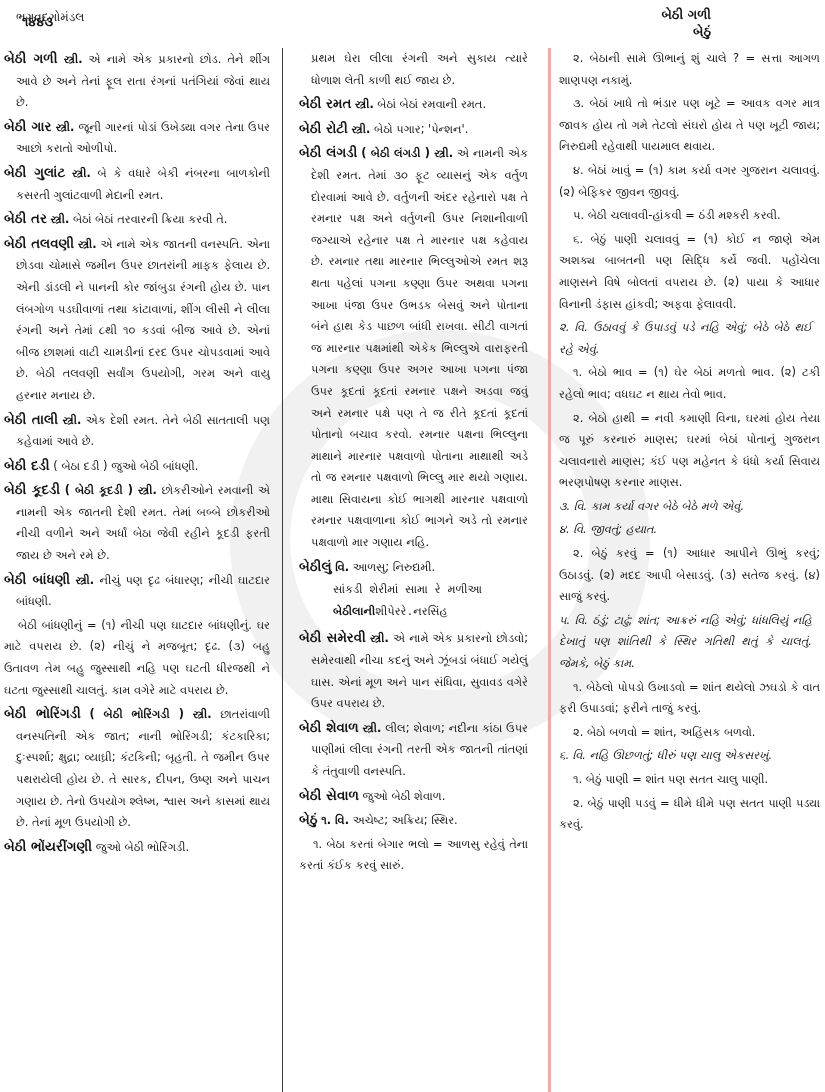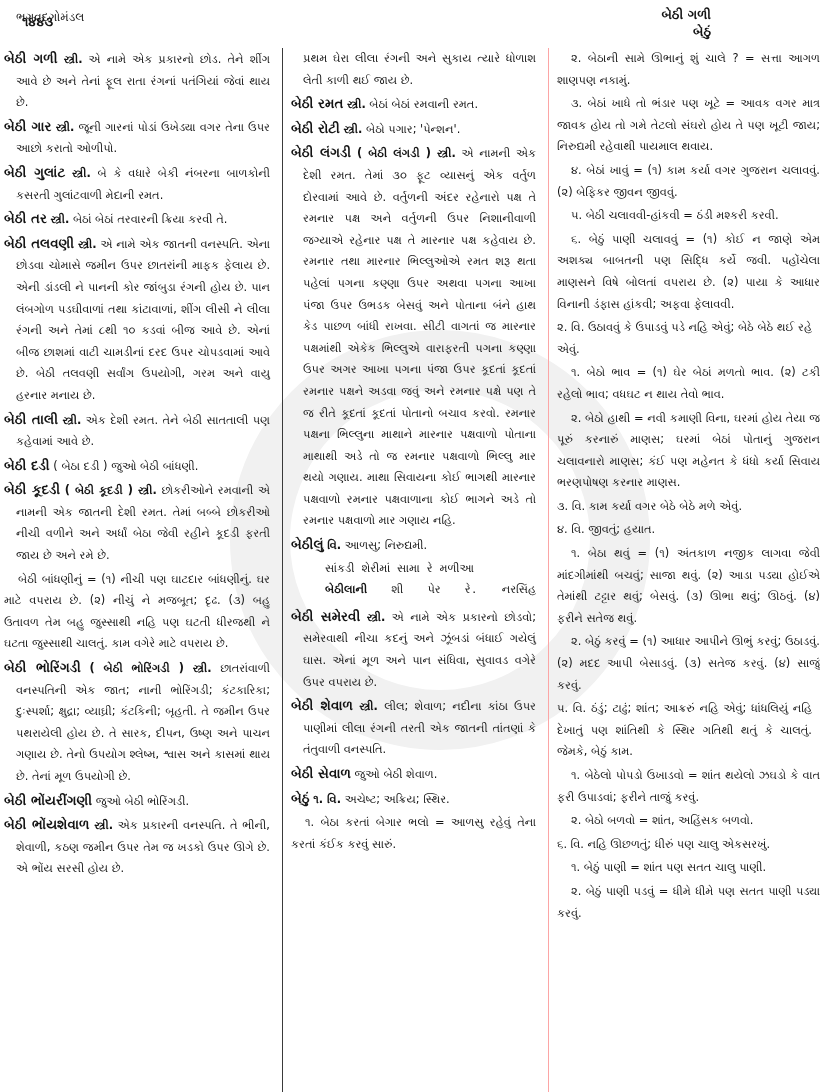--- a/index.html
+++ b/index.html
@@ -17,30 +17,30 @@
   }
   .page-num { position: absolute; left: 6px; top: 14px; font-size: 13px; font-weight: bold; }
   .running-title { position: absolute; left: 0; width: 825px; top: 10px; font-size: 12px; }
   .guide-words { position: absolute; right: 12px; top: 6px; text-align: right; font-size: 13px; font-weight: bold; line-height: 17px; }
   .columns { position: absolute; top: 48px; left: 0; width: 741px; height: 1044px; z-index: 1; }
   .col {
     position: absolute; top: 0; height: 1044px; box-sizing: border-box;
     font-size: 11.4px; line-height: 21.6px; text-align: justify; overflow: hidden;
   }
   .col1 { left: 4px; width: 272px; padding-right: 6px; }
-  .col2 { left: 282px; width: 262px; padding: 0 8px; border-left: 1px solid #3a3a3a; }
-  .col3 { left: 548px; width: 272px; padding-left: 8px; border-left: 1px solid #fca5a5; }
+  .col2 { left: 282px; width: 262px; padding: 0 16px; border-left: 1px solid #3a3a3a; }
+  .col3 { left: 548px; width: 272px; padding-left: 8px; border-left: 3px solid #fca5a5; }
   .entry { margin: 0 0 2px 0; padding-left: 12px; text-indent: -12px; }
   .entry .hw { font-weight: bold; font-size: 13.4px; }
   .entry .pos { font-weight: bold; }
   .subsense { margin: 0 0 2px 0; text-indent: 14px; }
-  .numsense { margin: 0 8px 2px 0; }
+  .numsense { margin: 0 8px 2px 0; font-style: italic; }
   .cont { margin: 0 0 2px 0; padding-left: 12px; }
   .quote { margin: 0 0 4px 0; padding-left: 34px; font-family: Liberation Mono, monospace; }
-  .quote .q2 { display: flex; justify-content: space-between; }
+  .quote .q2 { display: flex; }
 </style>
 </head>
 <body>
 
 <div class="watermark"></div>
 
 <div class="header">
   <span class="page-num">૧૪૪૩</span>
   <div class="running-title">ભગવદ્ગોમંડલ</div>
   <div class="guide-words">
@@ -52,24 +52,24 @@
 <div class="columns">
   <div class="col col1">
       <p class="entry"><span class="hw">બેઠી ગળી</span> <span class="pos">સ્ત્રી.</span> <span>એ નામે એક પ્રકારનો છોડ. તેને શીંગ આવે છે અને તેનાં ફૂલ રાતા રંગનાં પતંગિયાં જેવાં થાય છે.</span></p>
       <p class="entry"><span class="hw">બેઠી ગાર</span> <span class="pos">સ્ત્રી.</span> <span>જૂની ગારનાં પોડાં ઉખેડ્યા વગર તેના ઉપર આછો કરાતો ઓળીપો.</span></p>
       <p class="entry"><span class="hw">બેઠી ગુલાંટ</span> <span class="pos">સ્ત્રી.</span> <span>બે કે વધારે બેકી નંબરના બાળકોની કસરતી ગુલાંટવાળી મેદાની રમત.</span></p>
       <p class="entry"><span class="hw">બેઠી તર</span> <span class="pos">સ્ત્રી.</span> <span>બેઠાં બેઠાં તરવારની ક્રિયા કરવી તે.</span></p>
       <p class="entry"><span class="hw">બેઠી તલવણી</span> <span class="pos">સ્ત્રી.</span> <span>એ નામે એક જાતની વનસ્પતિ. એના છોડવા ચોમાસે જમીન ઉપર છાતરાંની માફક ફેલાય છે. એની ડાંડલી ને પાનની કોર જાંબુડા રંગની હોય છે. પાન લંબગોળ પડઘીવાળાં તથા કાંટાવાળાં, શીંગ લીસી ને લીલા રંગની અને તેમાં ૮થી ૧૦ કડવાં બીજ આવે છે. એનાં બીજ છાશમાં વાટી ચામડીનાં દરદ ઉપર ચોપડવામાં આવે છે. બેઠી તલવણી સર્વાંગ ઉપયોગી, ગરમ અને વાયુ હરનાર મનાય છે.</span></p>
       <p class="entry"><span class="hw">બેઠી તાલી</span> <span class="pos">સ્ત્રી.</span> <span>એક દેશી રમત. તેને બેઠી સાતતાલી પણ કહેવામાં આવે છે.</span></p>
       <p class="entry"><span class="hw">બેઠી દડી</span> <span class="pos"></span> <span>( બેઠા દડી ) જુઓ બેઠી બાંધણી.</span></p>
       <p class="entry"><span class="hw">બેઠી કૂદડી</span> <span class="pos">( બેઠી કૂદડી ) સ્ત્રી.</span> <span>છોકરીઓને રમવાની એ નામની એક જાતની દેશી રમત. તેમાં બબ્બે છોકરીઓ નીચી વળીને અને અર્ધાં બેઠા જેવી રહીને કૂદડી ફરતી જાય છે અને રમે છે.</span></p>
+      <p class="entry"><span class="hw">બેઠી બાંધણી</span> <span class="pos">સ્ત્રી.</span> <span>નીચું પણ દૃઢ બંધારણ; નીચી ઘાટદાર બાંધણી.</span></p>
       <p class="subsense"><span>બેઠી બાંધણીનું = (૧) નીચી પણ ઘાટદાર બાંધણીનું. ઘર માટે વપરાય છે. (૨) નીચું ને મજબૂત; દૃઢ. (૩) બહુ ઉતાવળ તેમ બહુ જુસ્સાથી નહિ પણ ઘટતી ધીરજથી ને ઘટતા જુસ્સાથી ચાલતું. કામ વગેરે માટે વપરાય છે.</span></p>
       <p class="entry"><span class="hw">બેઠી ભોરિંગડી</span> <span class="pos">( બેઠી ભોરિંગડી ) સ્ત્રી.</span> <span>છાતરાંવાળી વનસ્પતિની એક જાત; નાની ભોરિંગડી; કંટકારિકા; દુઃસ્પર્શા; ક્ષુદ્રા; વ્યાઘ્રી; કંટકિની; બૃહતી. તે જમીન ઉપર પથરાયેલી હોય છે. તે સારક, દીપન, ઉષ્ણ અને પાચન ગણાય છે. તેનો ઉપયોગ શ્લેષ્મ, શ્વાસ અને કાસમાં થાય છે. તેનાં મૂળ ઉપયોગી છે.</span></p>
       <p class="entry"><span class="hw">બેઠી ભોંયરીંગણી</span> <span class="pos"></span> <span>જુઓ બેઠી ભોરિંગડી.</span></p>
-      <p class="entry"><span class="hw">બેઠી ભોંયશેવાળ</span> <span class="pos">સ્ત્રી.</span> <span>એક પ્રકારની વનસ્પતિ. તે ભીની, શેવાળી, કઠણ જમીન ઉપર તેમ જ ખડકો ઉપર ઊગે છે. એ ભોંય સરસી હોય છે.</span></p>
     </div>
   <div class="col col2">
       <p class="cont"><span>પ્રથમ ઘેરા લીલા રંગની અને સુકાય ત્યારે ધોળાશ લેતી કાળી થઈ જાય છે.</span></p>
       <p class="entry"><span class="hw">બેઠી રમત</span> <span class="pos">સ્ત્રી.</span> <span>બેઠાં બેઠાં રમવાની રમત.</span></p>
       <p class="entry"><span class="hw">બેઠી રોટી</span> <span class="pos">સ્ત્રી.</span> <span>બેઠો પગાર; 'પેન્શન'.</span></p>
       <p class="entry"><span class="hw">બેઠી લંગડી</span> <span class="pos">( બેઠી લંગડી ) સ્ત્રી.</span> <span>એ નામની એક દેશી રમત. તેમાં ૩૦ ફૂટ વ્યાસનું એક વર્તુળ દોરવામાં આવે છે. વર્તુળની અંદર રહેનારો પક્ષ તે રમનાર પક્ષ અને વર્તુળની ઉપર નિશાનીવાળી જગ્યાએ રહેનાર પક્ષ તે મારનાર પક્ષ કહેવાય છે. રમનાર તથા મારનાર ભિલ્લુઓએ રમત શરૂ થતા પહેલાં પગના કણ્ણા ઉપર અથવા પગના આખા પંજા ઉપર ઉભડક બેસવું અને પોતાના બંને હાથ કેડ પાછળ બાંધી રાખવા. સીટી વાગતાં જ મારનાર પક્ષમાંથી એકેક ભિલ્લુએ વારાફરતી પગના કણ્ણા ઉપર અગર આખા પગના પંજા ઉપર કૂદતાં કૂદતાં રમનાર પક્ષને અડવા જવું અને રમનાર પક્ષે પણ તે જ રીતે કૂદતાં કૂદતાં પોતાનો બચાવ કરવો. રમનાર પક્ષના ભિલ્લુના માથાને મારનાર પક્ષવાળો પોતાના માથાથી અડે તો જ રમનાર પક્ષવાળો ભિલ્લુ માર થયો ગણાય. માથા સિવાયના કોઈ ભાગથી મારનાર પક્ષવાળો રમનાર પક્ષવાળાના કોઈ ભાગને અડે તો રમનાર પક્ષવાળો માર ગણાય નહિ.</span></p>
       <p class="entry"><span class="hw">બેઠીલું</span> <span class="pos">વિ.</span> <span>આળસુ; નિરુદ્યમી.</span></p>
       <p class="quote"><span>સાંકડી શેરીમાં સામા રે મળીઆ</span><span class="q2">
           <b>બેઠીલાની</b>
           <span>શી</span>
@@ -87,21 +87,20 @@
       <p class="subsense"><span>૨. બેઠાની સામે ઊભાનું શું ચાલે ? = સત્તા આગળ શાણપણ નકામું.</span></p>
       <p class="subsense"><span>૩. બેઠાં ખાધે તો ભંડાર પણ ખૂટે = આવક વગર માત્ર જાવક હોય તો ગમે તેટલો સંઘરો હોય તે પણ ખૂટી જાય; નિરુદ્યમી રહેવાથી પાયમાલ થવાય.</span></p>
       <p class="subsense"><span>૪. બેઠાં ખાવું = (૧) કામ કર્યા વગર ગુજરાન ચલાવવું. (૨) બેફિકર જીવન જીવવું.</span></p>
       <p class="subsense"><span>૫. બેઠી ચલાવવી-હાંકવી = ઠંડી મશ્કરી કરવી.</span></p>
       <p class="subsense"><span>૬. બેઠું પાણી ચલાવવું = (૧) કોઈ ન જાણે એમ અશક્ય બાબતની પણ સિદ્ધિ કર્યે જવી. પહોંચેલા માણસને વિષે બોલતાં વપરાય છે. (૨) પાયા કે આધાર વિનાની ડંફાસ હાંકવી; અફવા ફેલાવવી.</span></p>
       <p class="numsense"><span>૨. વિ. ઉઠાવવું કે ઉપાડવું પડે નહિ એવું; બેઠે બેઠે થઈ રહે એવું.</span></p>
       <p class="subsense"><span>૧. બેઠો ભાવ = (૧) ઘેર બેઠાં મળતો ભાવ. (૨) ટકી રહેલો ભાવ; વધઘટ ન થાય તેવો ભાવ.</span></p>
       <p class="subsense"><span>૨. બેઠો હાથી = નવી કમાણી વિના, ઘરમાં હોય તેયા જ પૂરું કરનારું માણસ; ઘરમાં બેઠાં પોતાનું ગુજરાન ચલાવનારો માણસ; કંઈ પણ મહેનત કે ધંધો કર્યા સિવાય ભરણપોષણ કરનાર માણસ.</span></p>
       <p class="numsense"><span>૩. વિ. કામ કર્યા વગર બેઠે બેઠે મળે એવું.</span></p>
       <p class="numsense"><span>૪. વિ. જીવતું; હયાત.</span></p>
-      <p class="subsense"><span>૧. બેઠા થવું = (૧) અંતકાળ નજીક લાગવા જેવી માંદગીમાંથી બચવું; સાજા થવું. (૨) આડા પડ્યા હોઈએ તેમાંથી ટટ્ટાર થવું; બેસવું. (૩) ઊભા થવું; ઊઠવું. (૪) ફરીને સતેજ થવું.</span></p>
       <p class="subsense"><span>૨. બેઠું કરવું = (૧) આધાર આપીને ઊભું કરવું; ઉઠાડવું. (૨) મદદ આપી બેસાડવું. (૩) સતેજ કરવું. (૪) સાજું કરવું.</span></p>
       <p class="numsense"><span>૫. વિ. ઠંડું; ટાઢું; શાંત; આક્રરું નહિ એવું; ધાંધલિયું નહિ દેખાતું પણ શાંતિથી કે સ્થિર ગતિથી થતું કે ચાલતું. જેમકે, બેઠું કામ.</span></p>
       <p class="subsense"><span>૧. બેઠેલો પોપડો ઉખાડવો = શાંત થયેલો ઝઘડો કે વાત ફરી ઉપાડવાં; ફરીને તાજું કરવું.</span></p>
       <p class="subsense"><span>૨. બેઠો બળવો = શાંત, અહિંસક બળવો.</span></p>
       <p class="numsense"><span>૬. વિ. નહિ ઊછળતું; ધીરું પણ ચાલુ એકસરખું.</span></p>
       <p class="subsense"><span>૧. બેઠું પાણી = શાંત પણ સતત ચાલુ પાણી.</span></p>
       <p class="subsense"><span>૨. બેઠું પાણી પડવું = ધીમે ધીમે પણ સતત પાણી પડ્યા કરવું.</span></p>
     </div>
 </div>
 

